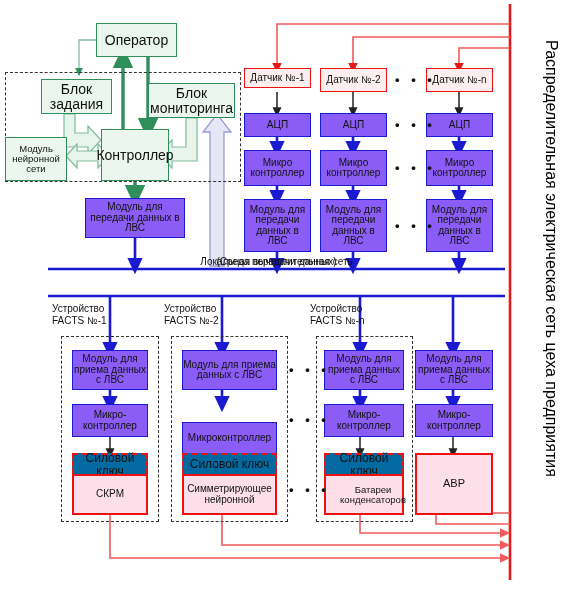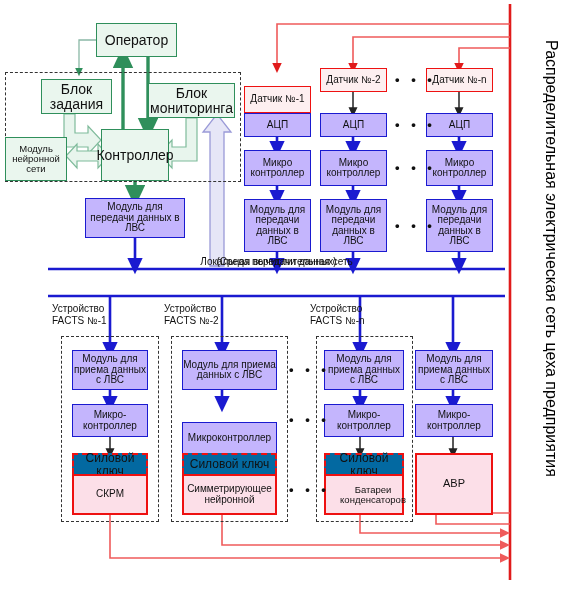--- a/index.html
+++ b/index.html
@@ -2,21 +2,21 @@
 <html><head>
 <meta charset="utf-8">
 <style>
   html,body{margin:0;padding:0;background:#fff;}
   body{font-family:"Liberation Sans","DejaVu Sans",sans-serif;}
   #root{position:relative;width:584px;height:595px;overflow:hidden;background:#ffffff;}
   .bx{position:absolute;box-sizing:border-box;display:flex;align-items:center;justify-content:center;text-align:center;line-height:1.05;}
   
   .green{border:1.6px solid #2f8f5b;background:#eaf6ee;color:#111;font-size:14px;}
   
-  .blue{border:1.8px solid #1a1ad0;background:#c4b5fd;color:#111;font-size:10px;}
+  .blue{border:1.8px solid #1a1ad0;background:#8b5cf6;color:#111;font-size:10px;}
   
   .red{border:1.8px solid #ee1111;background:#fdeff0;color:#111;font-size:10px;}
   
   .pink{border:2px solid #ee1111;background:#fcdfe8;color:#111;font-size:10px;}
   .pwrkey{border:2px dashed #ee1111;border-bottom:none;background:#0369a1;color:#111;font-size:12px;}
   .dashwrap{position:absolute;border:1.7px dashed #333;box-sizing:border-box;background:transparent;}
   .dots{position:absolute;color:#111;font-size:13px;letter-spacing:4px;font-weight:bold;}
   .vtitle{position:absolute;color:#000;font-size:16px;white-space:nowrap;
           transform-origin:0 0;transform:rotate(90deg);}
   svg.ov{position:absolute;left:0;top:0;width:584px;height:595px;pointer-events:none;}
@@ -122,21 +122,21 @@
   <div class="bx green" style="left:41px;top:79px;width:71px;height:35px;">Блок задания</div>
 
   <div class="bx green" style="left:148px;top:83px;width:87px;height:35px;">Блок мониторинга</div>
 
   <div class="bx green" style="left:101px;top:129px;width:68px;height:52px;">Контроллер</div>
 
   <div class="bx green" style="left:5px;top:137px;width:62px;height:44px;font-size:9.5px;">Модуль нейронной сети</div>
 
   <div class="bx blue" style="left:85px;top:198px;width:100px;height:40px;">Модуль для передачи данных в ЛВС</div>
 
-  <div class="bx red" style="left:244px;top:68px;width:67px;height:27px;margin-top:18px;">Датчик №-1</div>
+  <div class="bx red" style="left:244px;top:68px;width:67px;height:20px;">Датчик №-1</div>
   <div class="bx blue" style="left:244px;top:113px;width:67px;height:24px;">АЦП</div>
   <div class="bx blue" style="left:244px;top:150px;width:67px;height:36px;">Микро контроллер</div>
   <div class="bx blue" style="left:244px;top:199px;width:67px;height:53px;">Модуль для передачи данных в ЛВС</div>
 
   <div class="bx red" style="left:320px;top:68px;width:67px;height:24px;">Датчик №-2</div>
   <div class="bx blue" style="left:320px;top:113px;width:67px;height:24px;">АЦП</div>
   <div class="bx blue" style="left:320px;top:150px;width:67px;height:36px;">Микро контроллер</div>
   <div class="bx blue" style="left:320px;top:199px;width:67px;height:53px;">Модуль для передачи данных в ЛВС</div>
 
   <div class="bx red" style="left:426px;top:68px;width:67px;height:24px;">Датчик №-n</div>

